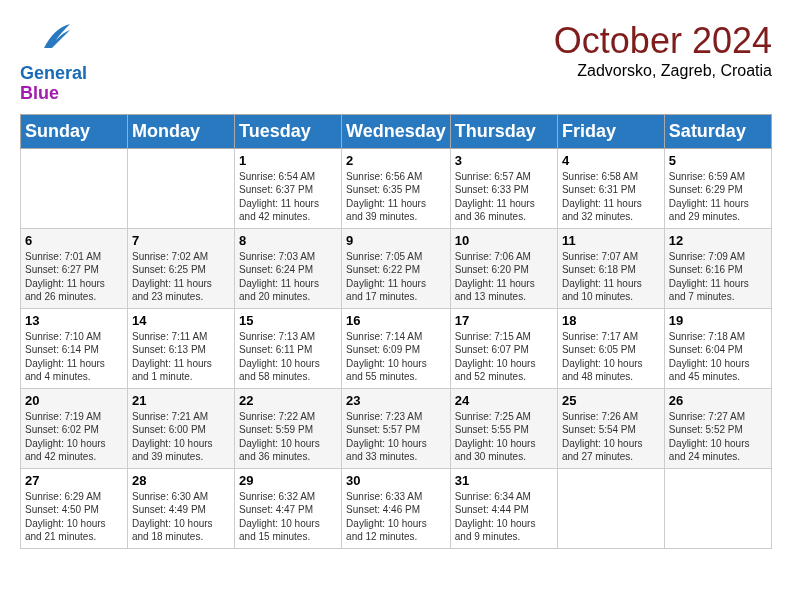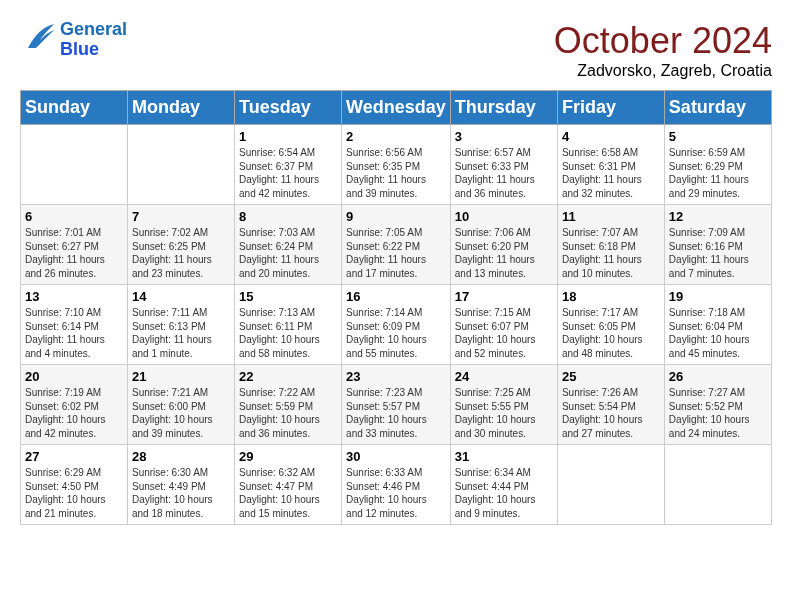--- a/index.html
+++ b/index.html
@@ -13,20 +13,21 @@
     .header {
       display: flex;
       justify-content: space-between;
       align-items: flex-start;
       margin-bottom: 10px;
     }
     .logo {
       display: flex;
       align-items: center;
       gap: 4px;
+      flex-direction: column;
     }
     .logo-text {
       font-size: 18px;
       font-weight: bold;
       color: #333;
       line-height: 1.1;
     }
     .logo-text span {
       color: #1a6bb5;
     }
@@ -91,21 +92,21 @@
 <div class="header">
   <div class="logo">
     <div>
       <svg width="36" height="36" viewBox="0 0 36 36">
         <path d="M8 28 Q18 8 34 4 Q24 14 20 20 Q28 12 34 10 Q22 22 16 28 Z" fill="#2979c0"></path>
       </svg>
     </div>
     <div>
       <div class="logo-text">
         <span>General</span><br>
-        <span style="color:#1d4ed8;">Blue</span>
+        <span style="color:#a21caf;">Blue</span>
       </div>
     </div>
   </div>
   <div class="title-block">
     <div class="month-title">October 2024</div>
     <div class="subtitle">Zadvorsko, Zagreb, Croatia</div>
   </div>
 </div>
 
 <table class="calendar">

